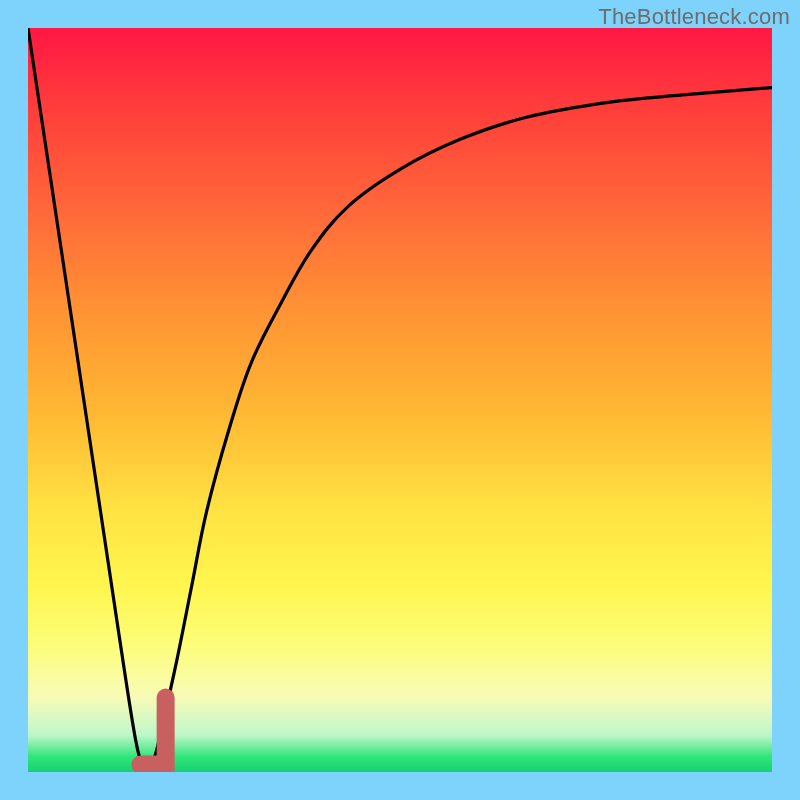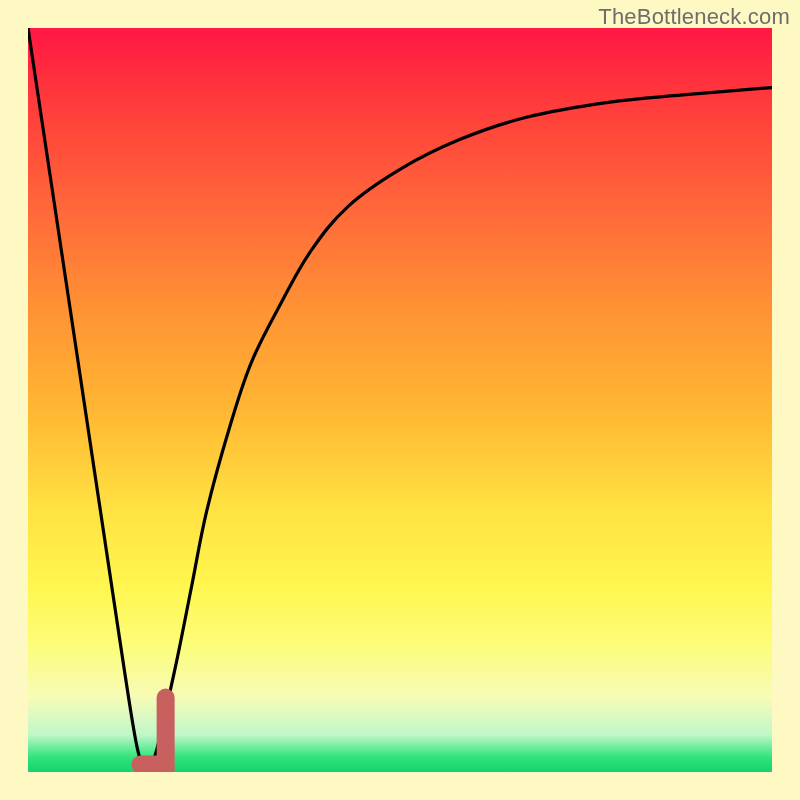--- a/index.html
+++ b/index.html
@@ -8,21 +8,21 @@
     width: 800px;
     height: 800px;
     background: #000;
     overflow: hidden;
     font-family: Arial, Helvetica, sans-serif;
   }
   .frame {
     position: relative;
     width: 800px;
     height: 800px;
-    background: #fef9c3;
+    background: #7dd3fc;
   }
   .plot-area {
     position: absolute;
     left: 28px;
     top: 28px;
     width: 744px;
     height: 744px;
     overflow: hidden;
   }
   .gradient {

